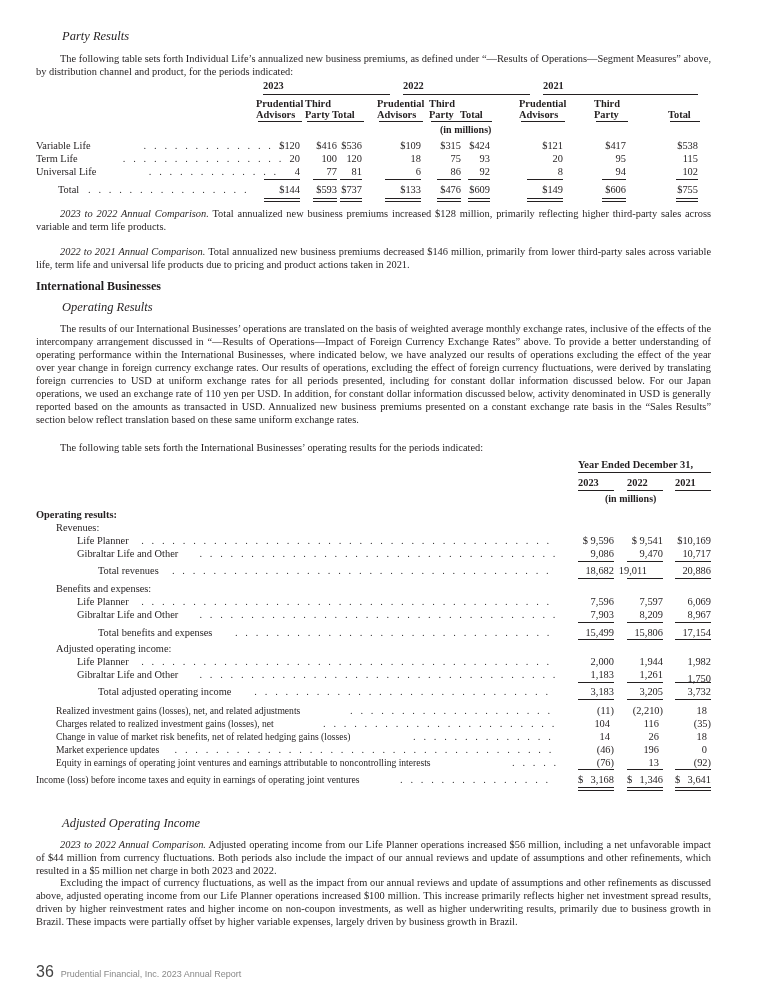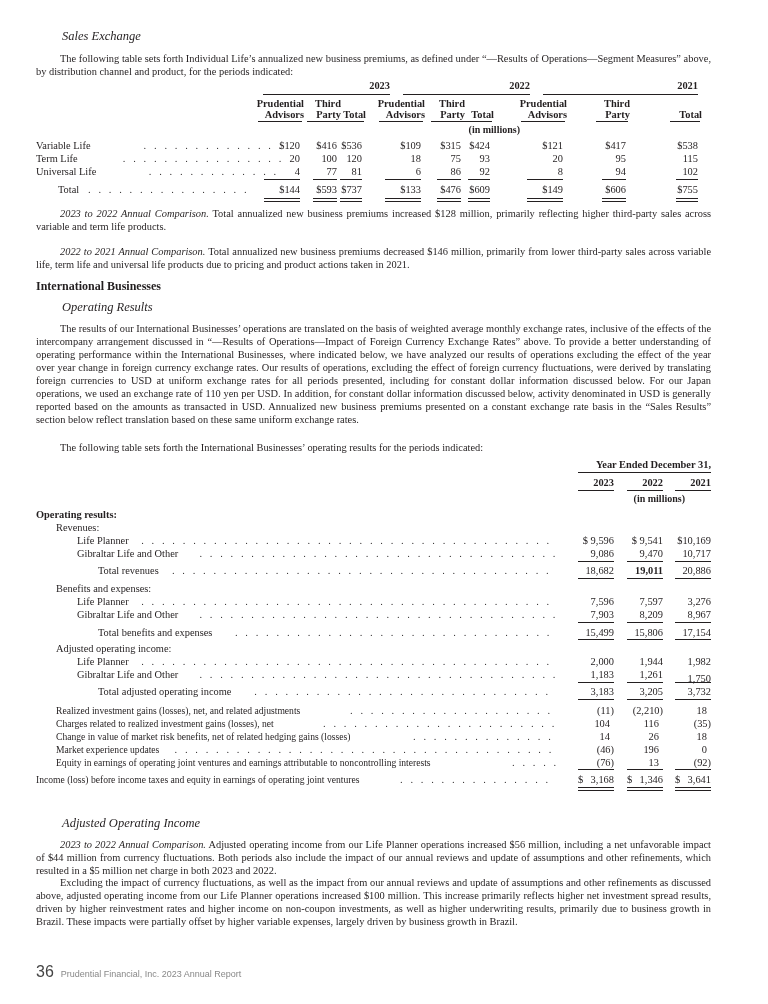--- a/index.html
+++ b/index.html
@@ -5,33 +5,33 @@
   html, body { margin:0; padding:0; background:#ffffff; }
   body { width:768px; height:1004px; position:relative; overflow:hidden;
          font-family:"Liberation Serif", serif; color:#231f20; font-size:10.4px; line-height:13px; }
   .abs { position:absolute; }
   .h-it { font-style:italic; font-size:12.5px; }
   .h-b { font-weight:bold; font-size:12px; }
   .para { position:absolute; left:36px; width:675px; text-align:justify; text-indent:24px; }
   .para i { font-style:italic; }
   .cell { position:absolute; text-align:right; white-space:nowrap; }
   .lbl { position:absolute; white-space:nowrap; }
-  .hdr { position:absolute; font-weight:bold; text-align:right; white-space:nowrap; line-height:11px; }
+  .hdr { position:absolute; font-weight:bold; text-align:left; white-space:nowrap; line-height:11px; }
   .rule { position:absolute; height:0; border-top:1.5px solid #231f20; }
   .rule-thin { position:absolute; height:0; border-top:1px solid #231f20; }
   .dbl { position:absolute; height:2px; border-top:1px solid #231f20; border-bottom:1px solid #231f20; }
   .dots { position:absolute; overflow:hidden; white-space:nowrap; letter-spacing:2.6px; }
   .footer { position:absolute; left:36px; top:965px; font-family:"Liberation Sans", sans-serif; }
   .footer .pn { font-size:16px; color:#444; }
   .footer .ft { font-size:9px; color:#888; margin-left:4px; }
 </style>
 </head>
 <body>
 
-<div class="abs h-it" style="left:62px;top:30px;">Sales Exchange</div>
+<div class="abs h-it" style="left:62px;top:30px;">Party Results</div>
 <div class="para" style="top:52px;">The following table sets forth Individual Life’s annualized new business premiums, as defined under “—Results of Operations—Segment Measures” above, by distribution channel and product, for the periods indicated:</div>
 
 <div>
 
   <div class="hdr" style="left:263px;width:127px;top:80px;">2023</div>
   <div class="rule" style="left:263px;width:127px;top:94px;"></div>
   <div class="hdr" style="left:403px;width:127px;top:80px;">2022</div>
   <div class="rule" style="left:403px;width:127px;top:94px;"></div>
   <div class="hdr" style="left:543px;width:155px;top:80px;">2021</div>
   <div class="rule" style="left:543px;width:155px;top:94px;"></div>
@@ -158,31 +158,31 @@
       <div class="dots" style="left:199.39999999999998px;width:356.6px;top:547px;">. . . . . . . . . . . . . . . . . . . . . . . . . . . . . . . . . . . . . . . . . . . . . . . . . . . . . . . . . . . . . . . . . . . . . . . . . . . . . . . . . . . . . . . . . . . . . . . . . . . . . . . . . . . . . . . . . . . . . . . . . . . . . . . . . . . . . . . . . . . . . . . . . . . . . . . . . . . . . . . . . . . . . . . . . . . . . . . . . . . . . . . . . . . . . . . . . . . . . . . . </div>
       <div class="cell" style="right:154px;top:547px;">9,086</div>
       <div class="cell" style="right:105px;top:547px;">9,470</div>
       <div class="cell" style="right:57px;top:547px;">10,717</div>
       <div class="rule-thin" style="left:578px;width:36px;top:561px;"></div>
       <div class="rule-thin" style="left:627px;width:36px;top:561px;"></div>
       <div class="rule-thin" style="left:675px;width:36px;top:561px;"></div>
       <div class="lbl" style="left:98px;top:564px;">Total revenues</div>
       <div class="dots" style="left:171.89999999999998px;width:384.1px;top:564px;">. . . . . . . . . . . . . . . . . . . . . . . . . . . . . . . . . . . . . . . . . . . . . . . . . . . . . . . . . . . . . . . . . . . . . . . . . . . . . . . . . . . . . . . . . . . . . . . . . . . . . . . . . . . . . . . . . . . . . . . . . . . . . . . . . . . . . . . . . . . . . . . . . . . . . . . . . . . . . . . . . . . . . . . . . . . . . . . . . . . . . . . . . . . . . . . . . . . . . . . . </div>
       <div class="cell" style="right:154px;top:564px;">18,682</div>
-      <div class="cell" style="right:105px;top:564px;font-weight:bold;">19,011</div>
+      <div class="cell" style="right:121px;top:564px;">19,011</div>
       <div class="cell" style="right:57px;top:564px;">20,886</div>
       <div class="rule-thin" style="left:578px;width:36px;top:578px;"></div>
       <div class="rule-thin" style="left:627px;width:36px;top:578px;"></div>
       <div class="rule-thin" style="left:675px;width:36px;top:578px;"></div>
       <div class="lbl" style="left:56px;top:582px;">Benefits and expenses:</div>
       <div class="lbl" style="left:77px;top:595px;">Life Planner</div>
       <div class="dots" style="left:141.2px;width:414.8px;top:595px;">. . . . . . . . . . . . . . . . . . . . . . . . . . . . . . . . . . . . . . . . . . . . . . . . . . . . . . . . . . . . . . . . . . . . . . . . . . . . . . . . . . . . . . . . . . . . . . . . . . . . . . . . . . . . . . . . . . . . . . . . . . . . . . . . . . . . . . . . . . . . . . . . . . . . . . . . . . . . . . . . . . . . . . . . . . . . . . . . . . . . . . . . . . . . . . . . . . . . . . . . </div>
       <div class="cell" style="right:154px;top:595px;">7,596</div>
       <div class="cell" style="right:105px;top:595px;">7,597</div>
-      <div class="cell" style="right:57px;top:595px;">3,276</div>
+      <div class="cell" style="right:57px;top:595px;">6,069</div>
       <div class="lbl" style="left:77px;top:608px;">Gibraltar Life and Other</div>
       <div class="dots" style="left:199.39999999999998px;width:356.6px;top:608px;">. . . . . . . . . . . . . . . . . . . . . . . . . . . . . . . . . . . . . . . . . . . . . . . . . . . . . . . . . . . . . . . . . . . . . . . . . . . . . . . . . . . . . . . . . . . . . . . . . . . . . . . . . . . . . . . . . . . . . . . . . . . . . . . . . . . . . . . . . . . . . . . . . . . . . . . . . . . . . . . . . . . . . . . . . . . . . . . . . . . . . . . . . . . . . . . . . . . . . . . . </div>
       <div class="cell" style="right:154px;top:608px;">7,903</div>
       <div class="cell" style="right:105px;top:608px;">8,209</div>
       <div class="cell" style="right:57px;top:608px;">8,967</div>
       <div class="rule-thin" style="left:578px;width:36px;top:622px;"></div>
       <div class="rule-thin" style="left:627px;width:36px;top:622px;"></div>
       <div class="rule-thin" style="left:675px;width:36px;top:622px;"></div>
       <div class="lbl" style="left:98px;top:626px;">Total benefits and expenses</div>
       <div class="dots" style="left:234.95px;width:321.05px;top:626px;">. . . . . . . . . . . . . . . . . . . . . . . . . . . . . . . . . . . . . . . . . . . . . . . . . . . . . . . . . . . . . . . . . . . . . . . . . . . . . . . . . . . . . . . . . . . . . . . . . . . . . . . . . . . . . . . . . . . . . . . . . . . . . . . . . . . . . . . . . . . . . . . . . . . . . . . . . . . . . . . . . . . . . . . . . . . . . . . . . . . . . . . . . . . . . . . . . . . . . . . . </div>

